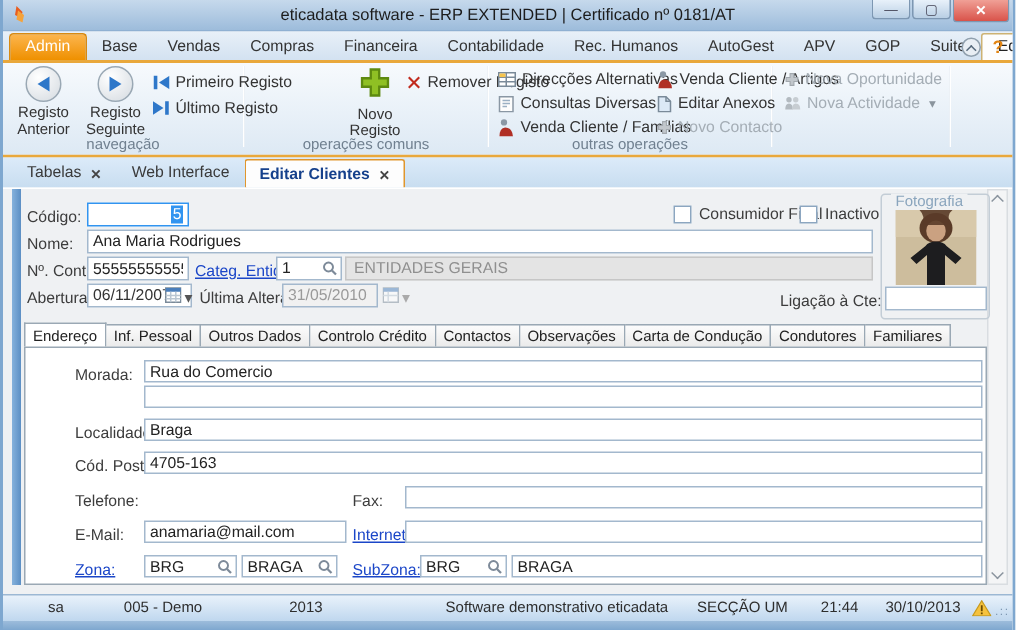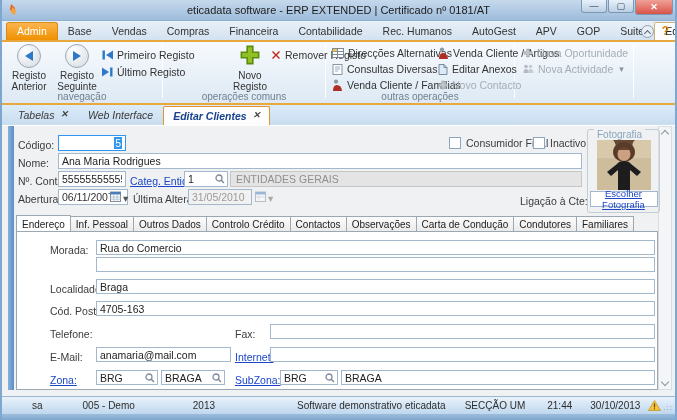--- a/index.html
+++ b/index.html
@@ -57,22 +57,22 @@
               border-right:8px solid #2e77c9; }
   .tri-right { width:0; height:0; border-top:5px solid transparent; border-bottom:5px solid transparent;
                border-left:8px solid #2e77c9; }
   .caret-down::after { content:"▾"; color:#8a949d; font-size:9px; margin-left:2px; }
 
   .orangeline { height:2px; background:var(--gold-line,#e9a83c); }
 
   
   .doctabs { height:21px; background:linear-gradient(#dcebf9,#c8ddf0); display:flex;
              align-items:flex-end; padding-left:6px; border-bottom:1px solid #fff; }
-  .dtab { display:flex; align-items:flex-start; gap:6px; padding:3px 9px; font-size:10.5px;
-          color:#3a3a3a; border:1px solid transparent; white-space:nowrap;font-style:italic;}
+  .dtab { display:flex; align-items:flex-end; gap:6px; padding:3px 9px; font-size:10.5px;
+          color:#3a3a3a; border:1px solid transparent; white-space:nowrap;}
   .dtab .x-icon { font-size:9px; color:#444; font-weight:bold; }
   .dtab.active { background:#fdfdfd; border:1px solid #e0962d; border-bottom:none;
                  border-radius:2px 2px 0 0; color:#16418c; font-weight:bold; }
 
   
   .content { position:relative; height:270px; background:#eff1f3; }
   .leftstrip { position:absolute; left:6px; top:0; width:6px; height:264px;
                background:linear-gradient(90deg,#86b2dc,#5c8fc4); }
   .vscroll { position:absolute; right:3px; top:0; width:14px; height:264px; background:#f4f5f6;
              border:1px solid #d9dde1; display:flex; flex-direction:column; justify-content:space-between;
@@ -363,21 +363,20 @@
     <div class="photo-group">
       <span class="ptitle">Fotografia</span>
       <svg class="photo" width="54" height="50" viewBox="0 0 54 50">
         <rect width="54" height="50" fill="#cdbd9d"></rect>
         <rect x="0" y="0" width="54" height="18" fill="#d8c9ab"></rect>
         <ellipse cx="27" cy="12" rx="11" ry="10" fill="#5a3b28"></ellipse>
         <ellipse cx="27" cy="14" rx="6.5" ry="7" fill="#caa181"></ellipse>
         <path d="M27 21 Q32 21 34 24 L44 32 L40 36 L33 30 L33 50 L21 50 L21 30 L14 36 L10 32 L20 24 Q22 21 27 21 Z" fill="#1d1d1f"></path>
         <path d="M16 0 Q20 4 18 10 L36 10 Q34 3 38 0 Z" fill="#5a3b28" opacity=".9"></path>
       </svg>
-      <span class="photo-link">Escolher Fotografia</span>
     </div>
 
     <div class="detailtabs">
       <div class="ttab active">Endereço</div>
       <div class="ttab">Inf. Pessoal</div>
       <div class="ttab">Outros Dados</div>
       <div class="ttab">Controlo Crédito</div>
       <div class="ttab">Contactos</div>
       <div class="ttab">Observações</div>
       <div class="ttab">Carta de Condução</div>

